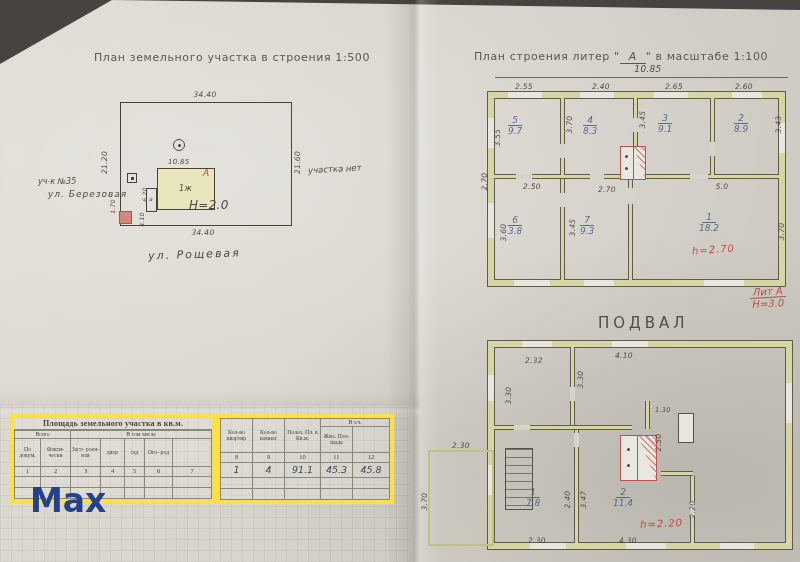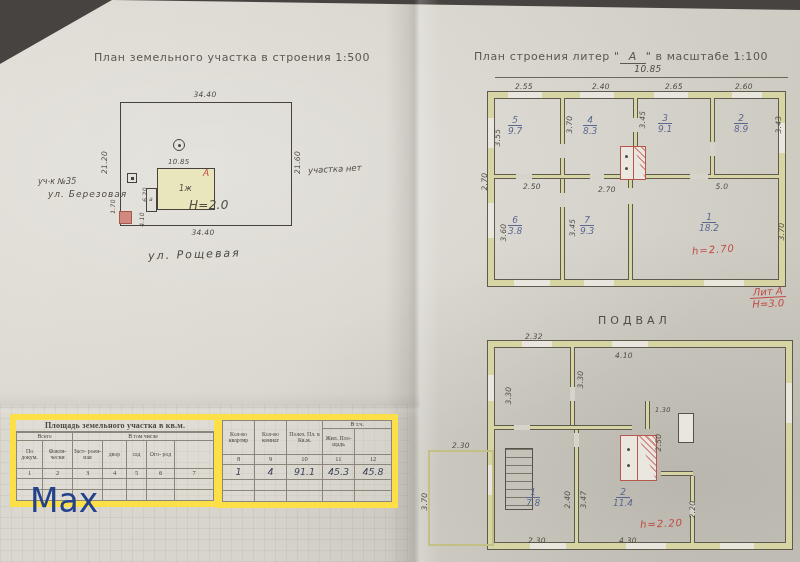--- a/index.html
+++ b/index.html
@@ -57,34 +57,34 @@
   .plot{position:absolute;border:1.5px solid #45423c}
   .house{position:absolute;background:#e9e5bc;border:1.5px solid #45423c;box-sizing:border-box}
   .annexS{position:absolute;border:1px solid #45423c;box-sizing:border-box}
   .redsq{position:absolute;background:#d0897e;border:1px solid #a8574d;box-sizing:border-box}
   .wellc{position:absolute;border:1.2px solid #45423c;border-radius:50%;box-sizing:border-box}
   .wellc i{position:absolute;left:4px;top:4px;width:3px;height:3px;border-radius:50%;background:#45423c}
   .sqsym{position:absolute;border:1.2px solid #45423c;box-sizing:border-box}
   .sqsym i{position:absolute;left:3px;top:3px;width:3px;height:3px;background:#45423c}
   .bannex{position:absolute;border:2px solid #c2c084;box-sizing:border-box}
   .hand{font:italic 9px "DejaVu Sans",sans-serif;color:#4f4b43}
-  .tbl{position:absolute;border:6px solid #fde047;color:#4a463e;
+  .tbl{position:absolute;border:4px solid #fde047;color:#4a463e;
     font-family:"Liberation Serif",serif;background:rgba(236,234,227,.25)}
   .tbl .ttl{font-weight:bold;font-size:8px;text-align:center;border-bottom:1px solid #8a8679;
     padding:1px 2px;letter-spacing:.2px}
   .tbl table{border-collapse:collapse;width:100%;table-layout:fixed}
   .tbl td{border:1px solid #8a8679;font-size:5.8px;text-align:center;vertical-align:middle;
     padding:0;line-height:1.15;overflow:hidden}
   .tbl .num td{font-size:6.5px;height:9px}
   .tbl .val td{font:italic 9.5px "DejaVu Sans",sans-serif;color:#3e4457;height:14px}
   .tbl .empty td{height:10px}
-  .wm{position:absolute;font-weight:normal;line-height:.92}
+  .wm{position:absolute;font-weight:bold;line-height:.92}
   .wm .l1{color:#24418c;font-size:33px}
   .wm .l2{color:#c41950;font-size:29px;letter-spacing:.5px}
-  .podval{font-size:11px;letter-spacing:4px;color:#514d45}
+  .podval{font-size:15px;letter-spacing:4px;color:#514d45}
 </style>
 </head>
 <body>
 
 <div class="photo">
   <div class="paper"></div>
   <div class="gridtex"></div>
   <div class="crease"></div>
   <div class="fold"></div>
 
@@ -241,21 +241,21 @@
     <div class="stairs" style="left:11px;top:101px;width:28px;height:62px"></div>
     <div class="stove" style="left:126px;top:88px;width:37px;height:46px">
       <div class="sv-dots" style="width:16px">
         <i style="left:6px;top:12px"></i>
           <i style="left:6px;top:28px"></i>
       </div>
       <div class="sv-hatch"></div>
     </div>
   </div>
 
-  <div class="t dim cdim" style="left:514px;top:332px">2.32</div>
+  <div class="t dim cdim" style="left:514px;top:356px">2.32</div>
   <div class="t dim cdim" style="left:604px;top:351px">4.10</div>
   <div class="t dim vdim" style="left:493px;top:391px">3.30</div>
   <div class="t dim vdim" style="left:565px;top:375px">3.30</div>
   <div class="t dim" style="left:655px;top:406px;font-size:6.5px">1.30</div>
   <div class="t dim vdim" style="left:643px;top:438px">2.50</div>
   <div class="t dim vdim" style="left:552px;top:495px">2.40</div>
   <div class="t dim vdim" style="left:568px;top:495px">3.47</div>
   <div class="t dim vdim" style="left:677px;top:505px">2.20</div>
   <div class="t dim cdim" style="left:517px;top:536px">2.30</div>
   <div class="t dim cdim" style="left:608px;top:536px">4.30</div>

